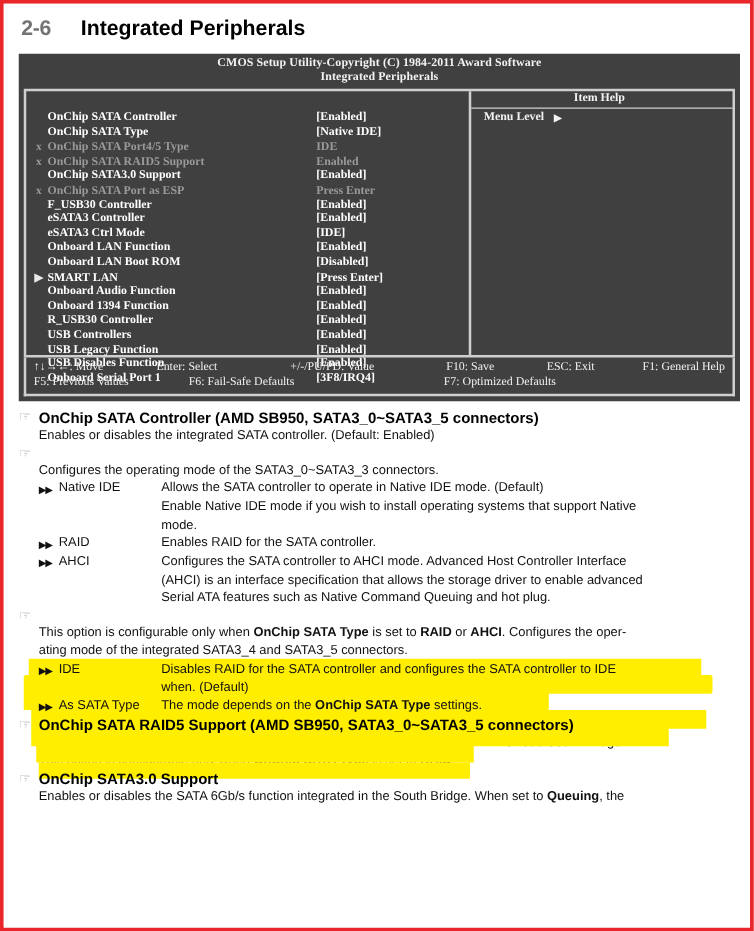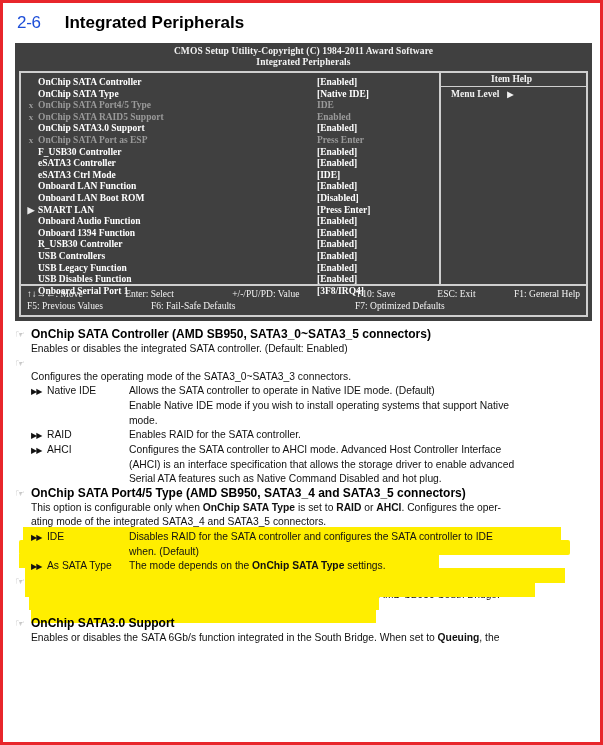--- a/index.html
+++ b/index.html
@@ -15,44 +15,44 @@
     position:absolute; left:0; top:0; width:603px; height:745px;
     border-left:3px solid #e8262b;
     border-top:3px solid #e8262b;
     border-bottom:3px solid #e8262b;
     border-right:3px solid #e8262b;
   }
   .inner { position:absolute; left:3px; top:3px; width:597px; height:739px; background:#fff; overflow:hidden; }
 
   
   .sec-head { display:flex; align-items:baseline; padding:10px 0 6px 14px; }
-  .sec-num { font-size:17px; font-weight:normal; color:#1d4ed8; letter-spacing:-0.3px; }
+  .sec-num { font-size:17px; font-weight:bold; color:#737373; letter-spacing:-0.3px; }
   .sec-title { font-size:17px; font-weight:bold; color:#000; margin-left:24px; }
 
   
   .bios {
     margin:4px 10px 0 12px;
     background:#404040;
     color:#e9e9e9;
     font-family:"Liberation Serif", serif;
     padding:3px 4px 4px 4px;
     width:577px;
   }
   .bios-title { text-align:center; font-size:9.5px; font-weight:bold; line-height:11px; color:#f2f2f2; }
   .bios-title div { letter-spacing:0.1px; }
   .bios-body {
     margin-top:3px;
     border:2px solid #cfcfcf;
     display:flex;
     height:215px;
   }
   .bios-left {
-    width:420px;
+    width:356px;
     border-right:2px solid #cfcfcf;
-    padding:4px 2px 0 3px;
+    padding:16px 2px 0 3px;
   }
   .bios-right { flex:1; padding:0; }
   .rh-title {
     text-align:center; font-size:9.5px; font-weight:bold; color:#f2f2f2;
     border-bottom:1px solid #cfcfcf; padding:1px 4px 1px 0; line-height:11px;
   }
   .rh-item { font-size:9.5px; font-weight:bold; color:#f2f2f2; padding:2px 0 0 10px; display:flex; gap:8px; }
   .rh-arrow { color:#f2f2f2; font-size:8px; line-height:12px; }
 
   .row { display:flex; align-items:baseline; font-size:9.5px; line-height:11.6px; height:11.6px; }
@@ -256,25 +256,24 @@
       <span class="nm">RAID</span>
       <span class="ds">Enables RAID for the SATA controller.</span>
     </div>
 
     <div class="opt">
       <span class="gl">▶▶</span>
       <span class="nm">AHCI</span>
       <span class="ds">Configures the SATA controller to AHCI mode. Advanced Host Controller Interface</span>
     </div>
     <div class="cont">(AHCI) is an interface specification that allows the storage driver to enable advanced</div>
-    <div class="cont">Serial ATA features such as Native Command Disabled and hot plug.</div>
+    <div class="cont">Serial ATA features such as Native Command Queuing and hot plug.</div>
 
     <div class="d-item z">
       <span class="hand">☞</span>
-      <span class="d-head">OnChip SATA Port4/5 Type (AMD SB950, SATA3_4 and SATA3_5 connectors)</span>
     </div>
     <div class="d-text z">
       <span>This option is configurable only when </span><b>OnChip SATA Type</b><span> is set to </span><b>RAID</b><span> or </span><b>AHCI</b><span>. Configures the oper-</span>
     </div>
     <div class="d-text z">ating mode of the integrated SATA3_4 and SATA3_5 connectors.</div>
 
     <div class="opt z">
       <span class="gl">▶▶</span>
       <span class="nm">IDE</span>
       <span class="ds">Disables RAID for the SATA controller and configures the SATA controller to IDE</span>
@@ -282,20 +281,21 @@
     <div class="cont z">when. (Default)</div>
 
     <div class="opt z">
       <span class="gl">▶▶</span>
       <span class="nm">As SATA Type</span>
       <span class="ds"><span>The mode depends on the </span><b>OnChip SATA Type</b><span> settings.</span></span>
       </div>
 
     <div class="d-item">
       <span class="hand">☞</span>
+      <span class="d-head">OnChip SATA RAID5 Support (AMD SB950, SATA3_0~SATA3_5 connectors)</span>
     </div>
     <div class="d-text">Enables or disables RAID 5 support for the SATA controller integrated in the AMD SB950 South Bridge.</div>
     <div class="d-text">
       <span>This option is configurable only when </span><b>OnChip SATA Type</b><span> is set to </span><b>RAID</b><span>.</span>
     </div>
 
     <div class="d-item">
       <span class="hand">☞</span>
       <span class="d-head">OnChip SATA3.0 Support</span>
     </div>

